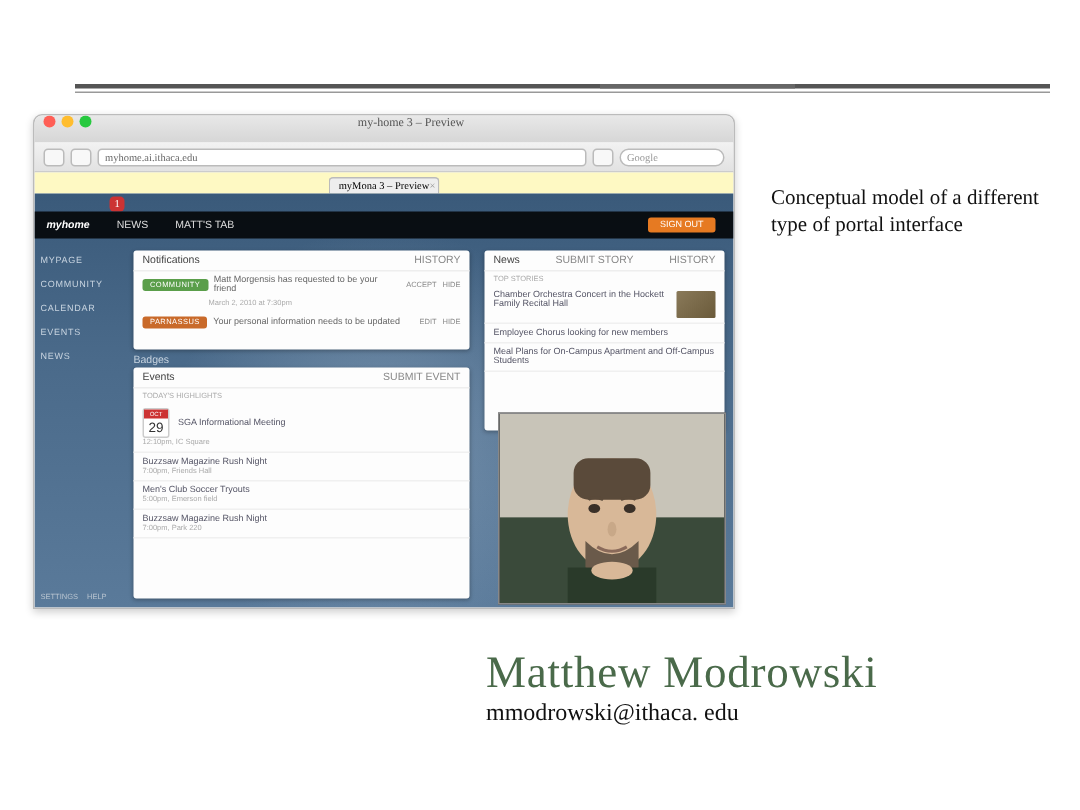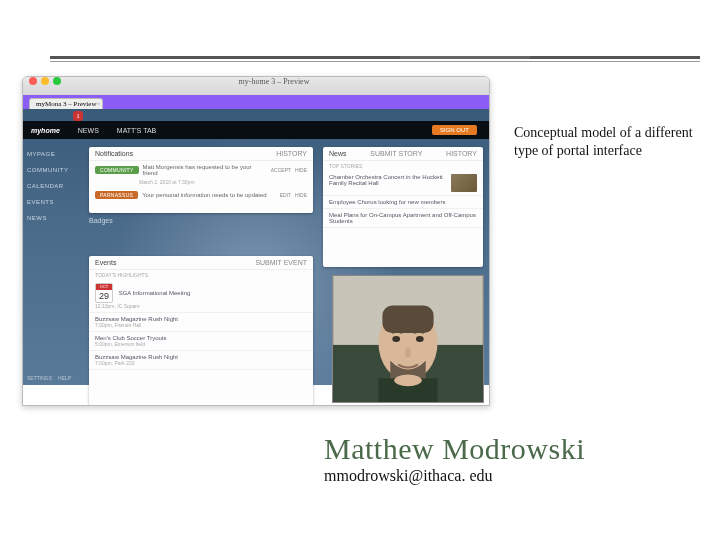--- a/index.html
+++ b/index.html
@@ -14,21 +14,21 @@
   
   .browser { position: absolute; top: 76px; left: 22px; width: 468px; height: 330px; border: 1px solid #bbb; border-radius: 6px 6px 0 0; background: #fff; box-shadow: 0 2px 6px rgba(0,0,0,0.2); overflow: hidden; }
   .titlebar { height: 18px; background: linear-gradient(#e8e8e8,#d6d6d6); display: flex; padding: 0 6px; gap: 4px; font-size: 8px; color: #555; }
   .tl-dot { width: 8px; height: 8px; border-radius: 50%; }
   .dot-r { background: #ff5f56; } .dot-y { background: #ffbd2e; } .dot-g { background: #27c93f; }
   .tl-title { flex: 1; text-align: center; font-size: 8px; }
   .toolbar { height: 20px; background: linear-gradient(#f2f2f2,#e2e2e2); display: flex; align-items: center; padding: 0 6px; gap: 4px; border-bottom: 1px solid #ccc; }
   .tb-btn { width: 14px; height: 12px; background: #f8f8f8; border: 1px solid #bbb; border-radius: 3px; }
   .addr { flex: 1; height: 12px; background: #fff; border: 1px solid #bbb; border-radius: 3px; font-size: 7px; color: #666; padding: 0 4px; display: flex; align-items: center; }
   .srch { width: 70px; height: 12px; background: #fff; border: 1px solid #bbb; border-radius: 8px; font-size: 7px; color: #999; padding: 0 4px; display: flex; align-items: center; }
-  .tabbar { height: 14px; background: #8b5cf6; display: flex; align-items: flex-end; padding: 0 6px; gap: 2px; font-size: 7px; }
+  .tabbar { height: 14px; background: #fef9c3; display: flex; align-items: flex-end; padding: 0 6px; gap: 2px; font-size: 7px; justify-content: center; }
   .tab { background: #eee; border: 1px solid #bbb; border-bottom: none; border-radius: 3px 3px 0 0; padding: 1px 6px; position: relative; }
   .tab .x { position: absolute; right: 2px; top: 1px; font-size: 7px; color: #999; }
 
   
   .page { position: relative; height: calc(100% - 52px); background: linear-gradient(180deg,#3a5a7a 0%,#4a6a8a 40%,#5a7a9a 100%); }
   .page::before { content: ""; position: absolute; inset: 0; background: radial-gradient(circle at 50% 60%, rgba(180,200,220,0.4), transparent 50%); }
   .badge-red { position: absolute; top: 2px; left: 50px; width: 10px; height: 10px; background: #c33; border-radius: 3px; font-size: 7px; color: #fff; text-align: center; line-height: 10px; }
   .topnav { position: absolute; top: 12px; left: 0; right: 0; height: 18px; background: rgba(0,0,0,0.85); display: flex; align-items: center; padding: 0 8px; gap: 18px; font-size: 7px; color: #ddd; font-family: Arial, sans-serif; }
   .topnav .brand { color: #fff; font-weight: bold; font-style: italic; }
   .signout { margin-left: auto; background: #e67a22; color: #fff; padding: 2px 8px; border-radius: 2px; font-size: 6px; margin-right: 4px; }
@@ -37,21 +37,21 @@
   .panel-hd { display: flex; justify-content: space-between; padding: 3px 6px; font-size: 7px; color: #888; border-bottom: 1px solid #eee; }
   .panel-hd .ttl { color: #444; }
   .notif { top: 38px; left: 66px; width: 224px; height: 66px; }
   .notif .row { display: flex; align-items: center; gap: 4px; padding: 3px 6px; font-size: 6px; color: #666; }
   .tag { color: #fff; padding: 1px 5px; border-radius: 2px; font-size: 5px; letter-spacing: 0.3px; }
   .tag-g { background: #5a9e4a; } .tag-o { background: #c96a2a; }
   .links { margin-left: auto; display: flex; gap: 4px; font-size: 5px; color: #888; }
   .news { top: 38px; right: 6px; width: 160px; height: 120px; }
   .news .item { display: flex; gap: 4px; padding: 3px 6px; font-size: 6px; color: #556; border-bottom: 1px solid #f0f0f0; }
   .thumb { width: 26px; height: 18px; background: linear-gradient(135deg,#8a7a5a,#6a5a3a); border-radius: 1px; flex-shrink: 0; }
-  .events { top: 116px; left: 66px; width: 224px; height: 154px; margin-top: 31px; }
+  .events { top: 116px; left: 66px; width: 224px; height: 154px; }
   .events .ev { padding: 3px 6px; font-size: 6px; color: #556; border-bottom: 1px solid #f0f0f0; }
   .events .ev .sub { font-size: 5px; color: #aaa; }
   .cal { display: inline-block; width: 18px; height: 20px; background: #fff; border: 1px solid #ccc; border-radius: 2px; text-align: center; margin-right: 4px; vertical-align: middle; }
   .cal .m { background: #c33; color: #fff; font-size: 4px; line-height: 6px; }
   .cal .d { font-size: 9px; line-height: 12px; color: #333; }
   .badges-lbl { position: absolute; top: 108px; left: 66px; font-size: 7px; color: #c8d4e0; font-family: Arial, sans-serif; }
   .btm { position: absolute; bottom: 4px; left: 4px; font-size: 5px; color: #b8c4d0; font-family: Arial, sans-serif; display: flex; gap: 6px; }
 
   
   .face { position: absolute; top: 275px; left: 332px; width: 152px; height: 128px; border: 1px solid #888; background: #444; overflow: hidden; }
@@ -73,20 +73,27 @@
     <div class="thin"></div>
     <div class="short"></div>
 </div>
 
 <div class="browser">
   <div class="titlebar">
     <div class="tl-dot dot-r"></div>
     <div class="tl-dot dot-y"></div>
     <div class="tl-dot dot-g"></div>
     <div class="tl-title">my-home 3 – Preview</div>
+  </div>
+  <div class="toolbar">
+    <div class="tb-btn"></div>
+    <div class="tb-btn"></div>
+    <div class="addr">myhome.ai.ithaca.edu</div>
+    <div class="tb-btn"></div>
+    <div class="srch">Google</div>
   </div>
   <div class="tabbar">
     <div class="tab"><span>myMona 3 – Preview</span><span class="x">×</span></div>
   </div>
   <div class="page">
     <div class="badge-red">1</div>
     <div class="topnav">
       <span class="brand">myhome</span>
       <span>NEWS</span>
       <span>MATT'S TAB</span>

